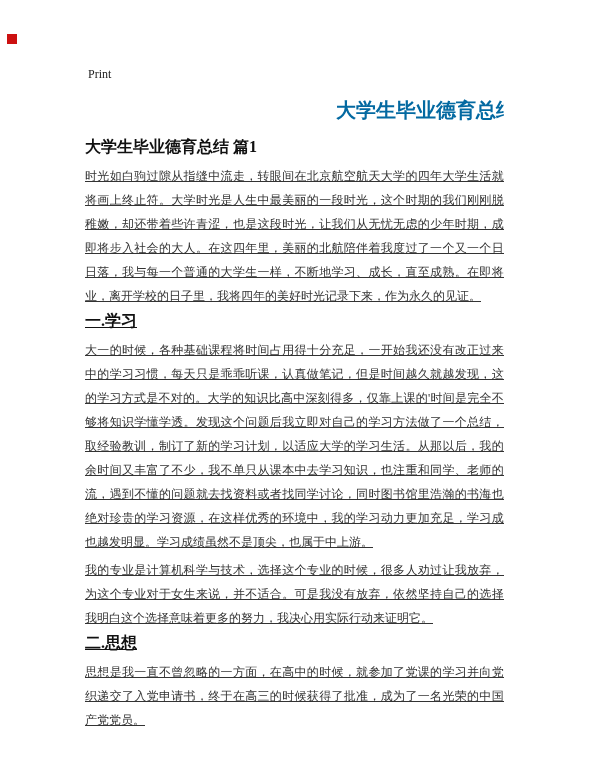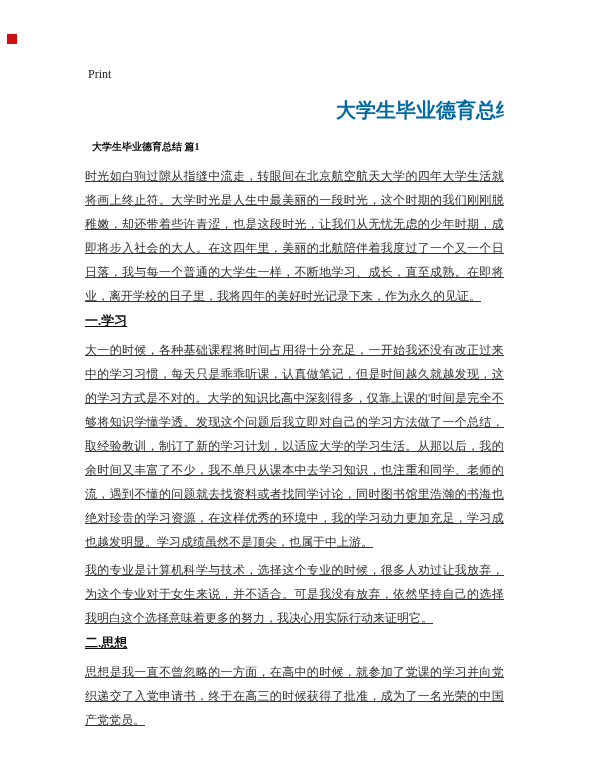--- a/index.html
+++ b/index.html
@@ -45,38 +45,38 @@
     text-align: center;
     color: #c00000;
   }
   .doc-subtitle {
     margin: 0 0 11px 0;
     font-size: 13px;
     line-height: 17px;
     color: #3c3c3c;
   }
   .doc-section-title {
-    margin: 0 0 8px 7px;
-    font-size: 10px;
+    margin: 0 0 8px 0;
+    font-size: 16px;
     line-height: 18px;
     font-weight: bold;
     color: #111111;
   }
   p.body-para {
     margin: 0 0 4px 0;
     font-size: 12px;
     line-height: 24px;
     color: #333333;
     text-align: justify;
     word-break: break-all;
     text-decoration: underline;
   }
   h3.sub-heading {
     margin: 3px 0 8px 0;
-    font-size: 13px;
+    font-size: 16px;
     line-height: 18px;
     font-weight: bold;
     color: #111111;
     text-decoration: underline;
   }
 </style>
 </head>
 <body>
 
 <div class="page">

